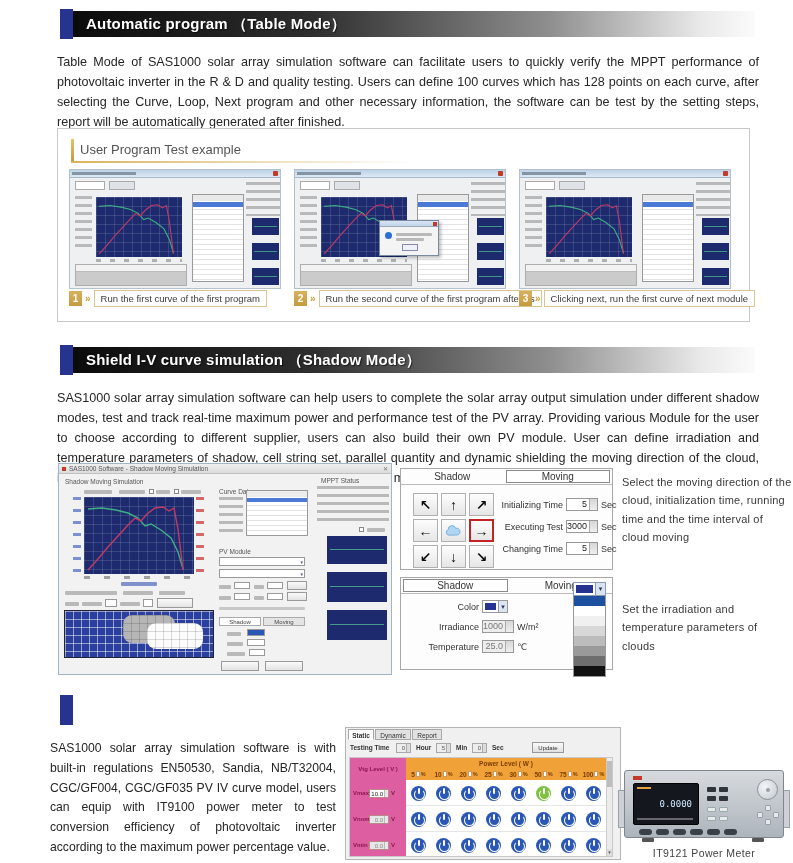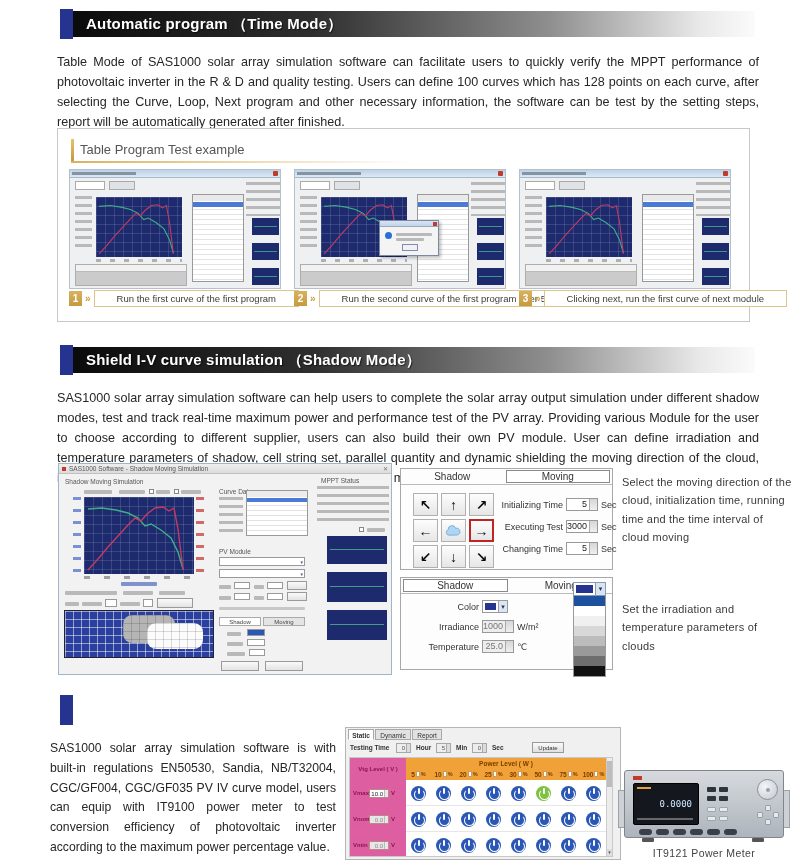--- a/index.html
+++ b/index.html
@@ -51,21 +51,21 @@
   .m-dlg{position:absolute;left:84px;top:50px;width:60px;height:36px;background:#f4f4f4;border:1px solid #7a8aa0;box-shadow:2px 2px 3px rgba(0,0,0,.25)}
   .d-tb{position:absolute;top:0;left:0;right:0;height:6px;background:linear-gradient(#d8e4f2,#c2d4ea);border-bottom:1px solid #9ab}
   .d-cl{position:absolute;right:1px;top:1px;width:4px;height:4px;background:#c23a2a}
   .d-ic{position:absolute;left:5px;top:11px;width:7px;height:7px;border-radius:50%;background:#2a6fd4}
   .d-btn{position:absolute;left:22px;bottom:4px;width:16px;height:7px;border:1px solid #88a;background:#eef2f8}
   
   .cap{position:absolute;top:161px;display:flex;align-items:center;gap:3px}
   .badge{width:13px;height:15px;background:linear-gradient(#d9b25e,#c59a3f);color:#fff;font-size:10px;font-weight:bold;
     display:flex;align-items:center;justify-content:center;flex:0 0 auto}
   .chev{color:#c9a13b;font-size:10px;font-weight:bold}
-  .capbox{border:1px solid #dcc48e;background:#fff;font-size:9.5px;color:#3c3c3c;padding:2px 22px;white-space:nowrap}
+  .capbox{border:1px solid #dcc48e;background:#fff;font-size:9.5px;color:#3c3c3c;padding:2px 6px;white-space:nowrap}
   
   .bw{position:absolute;left:58px;top:463px;width:334px;height:212px;background:#f2f2f2;border:1px solid #9fb6c8}
   .bw-tb{position:absolute;top:0;left:0;right:0;height:10px;background:linear-gradient(#efefef,#dcdcdc);border-bottom:1px solid #c0c0c0}
   .bw-ic{position:absolute;left:3px;top:3px;width:4px;height:4px;background:#c23a2a}
   .bw-title{position:absolute;left:10px;top:0;font-size:6.5px;line-height:10px;color:#555;white-space:nowrap}
   .bw-x{position:absolute;right:3px;top:0;font-size:6px;line-height:10px;color:#777}
   .smalltxt{position:absolute;font-size:6.5px;color:#555;white-space:nowrap}
   .bw-chart{position:absolute;left:25px;top:33px;width:110px;height:77px;background-color:var(--navy-chart,#1d2b6e);
     background-image:repeating-linear-gradient(90deg,rgba(255,255,255,.13) 0 1px,transparent 1px 9px),
                      repeating-linear-gradient(rgba(255,255,255,.13) 0 1px,transparent 1px 9px)}
@@ -174,26 +174,26 @@
   .mrowbtns span{width:13px;height:6px;background:#3a4047;border-radius:3px}
   .foot{position:absolute;top:70px;width:12px;height:4px;background:#555;border-radius:1px}
   .metercap{position:absolute;left:618px;top:847px;width:172px;text-align:center;font-size:10.5px;color:#444;letter-spacing:.4px}
 </style>
 </head>
 <body>
 
 <div class="page">
 
   <div class="bluesq" style="left:60px;top:9px"></div>
-  <div class="sechead" style="top:11px">Automatic program （Time Mode）</div>
+  <div class="sechead" style="top:11px">Automatic program （Table Mode）</div>
   <div class="para" style="left:57px;top:53px;width:702px">Table Mode of SAS1000 solar array simulation software can facilitate users to quickly verify the MPPT performance of photovoltaic inverter in the R &amp; D and quality testing. Users can define 100 curves which has 128 points on each curve, after selecting the Curve, Loop, Next program and other necessary information, the software can be test by the setting steps, report will be automatically generated after finished.</div>
 
   <div class="exbox">
     <div class="goldbar"></div>
-    <div class="extitle">Table Program Test example</div>
+    <div class="extitle">User Program Test example</div>
     <div class="goldline"></div>
 
     <div class="mini" style="left:11px">
       <div class="m-tb">
           <span class="m-ttl"></span>
           <span class="m-close"></span>
         </div>
       <div class="m-tab" style="left:5px;width:30px;background:#fff"></div>
       <div class="m-tab" style="left:39px;width:26px;background:#dfe3e8"></div>
       <div class="rr m-lb"></div>

